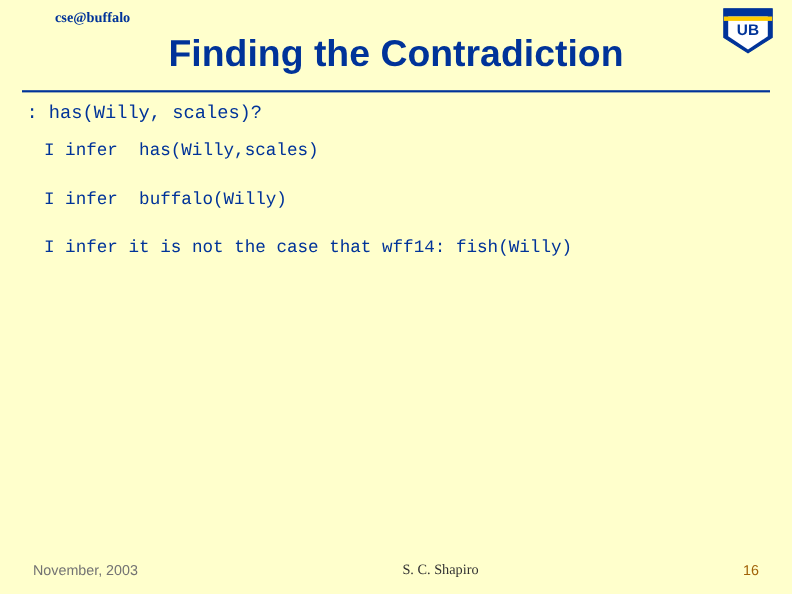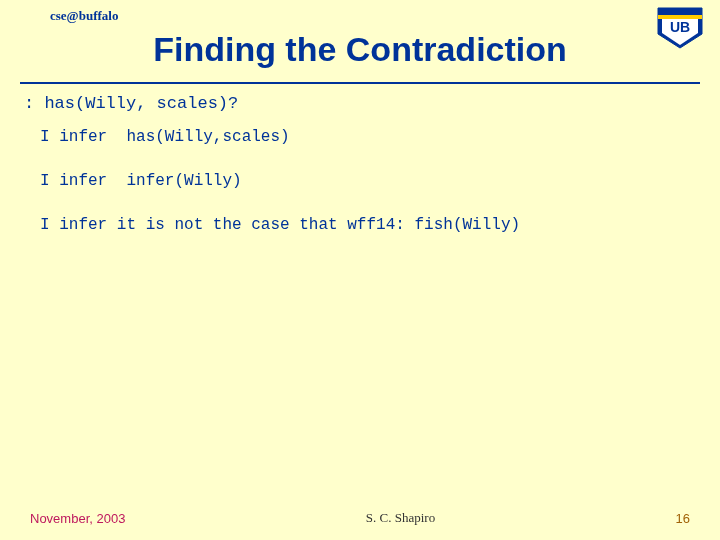--- a/index.html
+++ b/index.html
@@ -103,21 +103,21 @@
       left: 0;
       right: 0;
       display: flex;
       justify-content: space-between;
       align-items: flex-end;
       padding: 0 30px;
     }
 
     .footer-left {
       font-size: 13px;
-      color: #be185d;
+      color: #737373;
       font-family: Arial, sans-serif;
     }
 
     .footer-center {
       font-size: 13px;
       color: #333;
       font-family: Liberation Serif, serif;
     }
 
     .footer-right {
@@ -163,21 +163,21 @@
 
   <div class="query-line">
     <span>: has(Willy,  scales)?</span>
   </div>
 
   <div class="infer-block">
     <div class="infer-line">
       <span>I  infer</span>&nbsp;&nbsp;<span>has(Willy,scales)</span>
     </div>
     <div class="infer-line">
-      <span>I  infer</span>&nbsp;&nbsp;<span>infer(Willy)</span>
+      <span>I  infer</span>&nbsp;&nbsp;<span>buffalo(Willy)</span>
     </div>
     <div class="infer-line last">
       <span>I  infer</span>&nbsp;<span>it is not the case  that wff14:  fish(Willy)</span>
     </div>
   </div>
 
   <div class="footer">
     <div class="footer-left">
       <span>November, 2003</span>
     </div>

